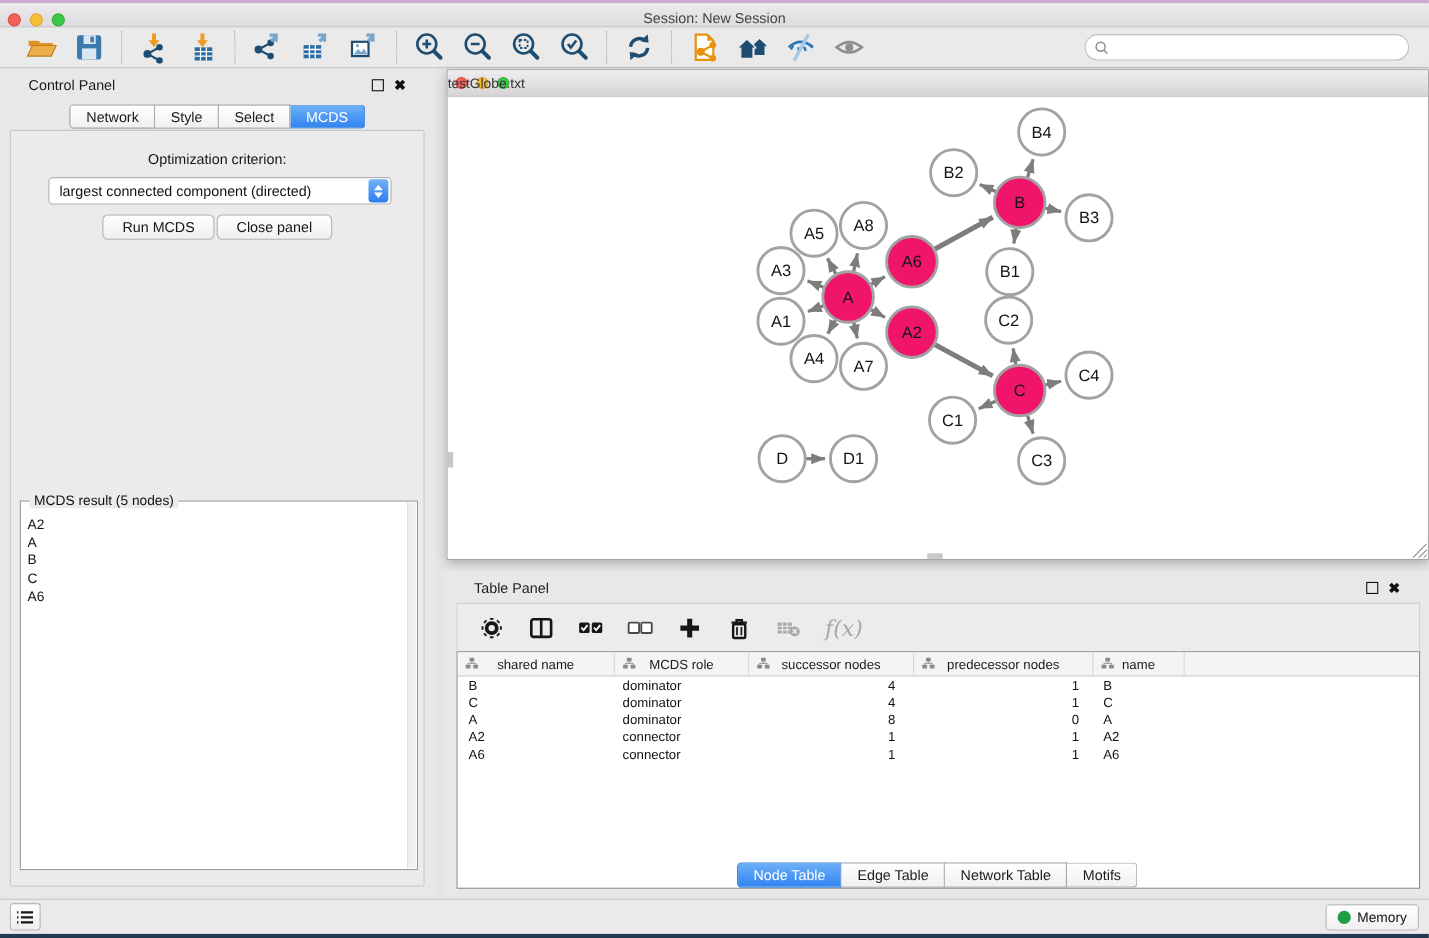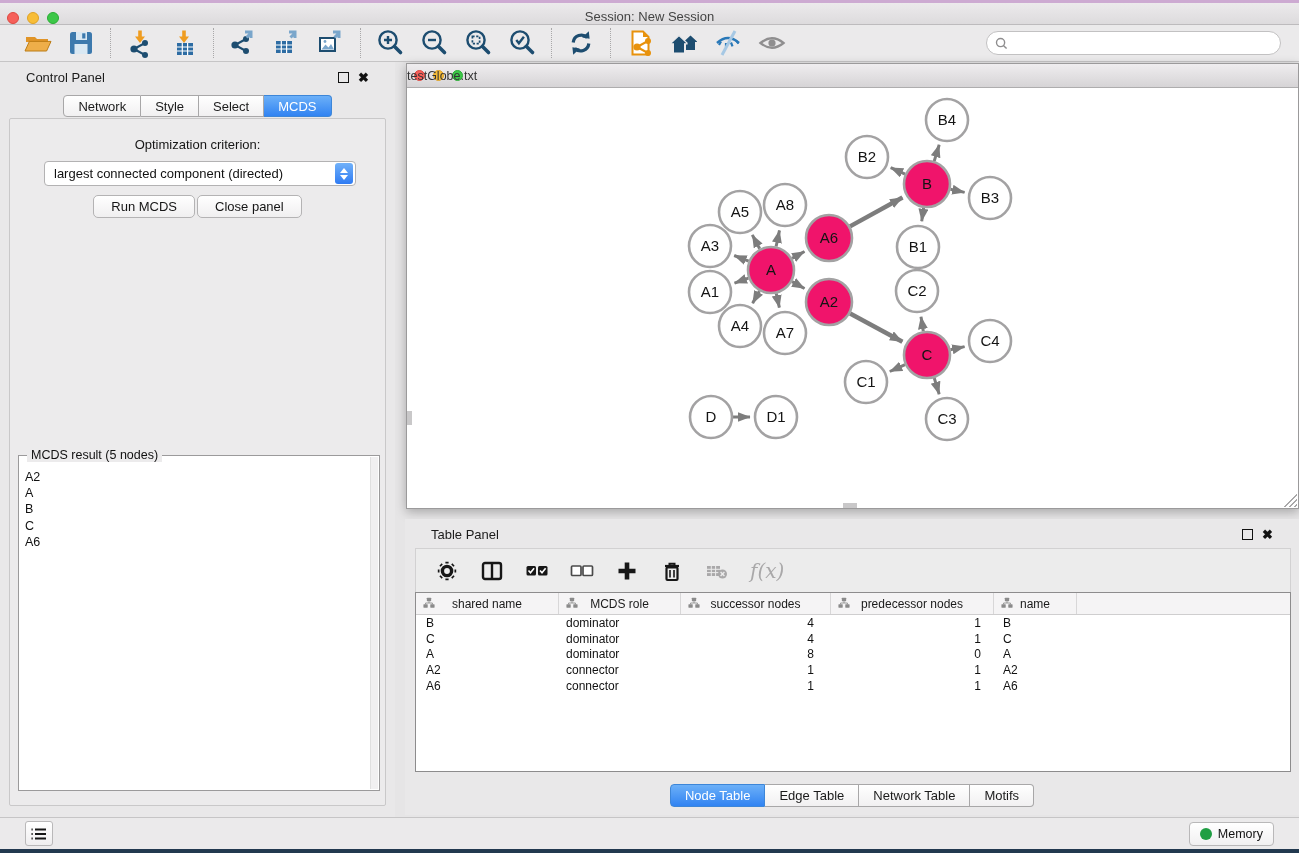--- a/index.html
+++ b/index.html
@@ -94,35 +94,35 @@
   #net-scroll-nub-bottom { position:absolute; left:436px; bottom:0; width:14px; height:5px; background:#c9c8c9; }
 
   
   #table-panel { left:405px; top:519px; width:894px; height:296px; background:#e9e8e9; }
   #tp-toolbar { position:absolute; left:10px; top:29px; width:876px; height:44px;
     background:#ececec; border:1px solid #d2d1d2; border-bottom:none;
     display:flex; align-items:center; gap:21px; padding-left:19px; }
   .tp-icon { display:flex; align-items:center; height:28px; }
   .fx { font-family:"DejaVu Serif", serif; font-style:italic; font-size:20px; color:#a9a8a9; }
 
-  #tp-table { position:absolute; left:10px; top:73px; width:876px; height:180px;
+  #tp-table { position:absolute; left:10px; top:73px; width:876px; height:216px;
     background:#fff; border:1px solid #8d8c8d; overflow:hidden; }
   #tp-header { display:flex; height:22px; background:#f5f4f5; border-bottom:1px solid #cfcecf; }
   .th { position:relative; height:100%; border-right:1px solid #d8d7d8;
     display:flex; align-items:center; justify-content:center; font-size:12px; color:#1a1a1a; }
   .th svg { position:absolute; left:7px; top:4px; }
   .tr { display:flex; height:15.7px; align-items:center; font-size:12px; color:#111; }
   .td { height:100%; display:flex; align-items:center; }
 
   #tp-tabs { position:absolute; left:0; bottom:8px; width:100%; display:flex; justify-content:center; }
   #tp-tabs .seg-tab { height:23px; font-size:13px; }
 
   
   #status-bar { left:0; top:817px; width:1299px; height:32px; background:#ebeaeb;
-    border-top:1px solid #c6c5c6; display:flex; align-items:center; padding:0 25px; }
+    border-top:1px solid #c6c5c6; display:flex; align-items:center; padding:0 9px; }
   #list-btn { width:28px; height:25px; background:linear-gradient(#fff,#efeeef);
     border:1px solid #b9b8b9; border-radius:3px; display:flex; align-items:center; justify-content:center; }
   #memory-btn { margin-left:auto; height:24px; padding:0 10px;
     background:linear-gradient(#fff,#f1f0f1); border:1px solid #b9b8b9; border-radius:4px;
     display:flex; align-items:center; gap:6px; font-size:12.5px; color:#111; }
   #memory-dot { width:12px; height:12px; border-radius:50%; background:#1f9e43; }
   #bottom-strip { left:0; top:849px; width:1299px; height:4px; background:#22394f; }
 </style>
 </head>
 <body>

